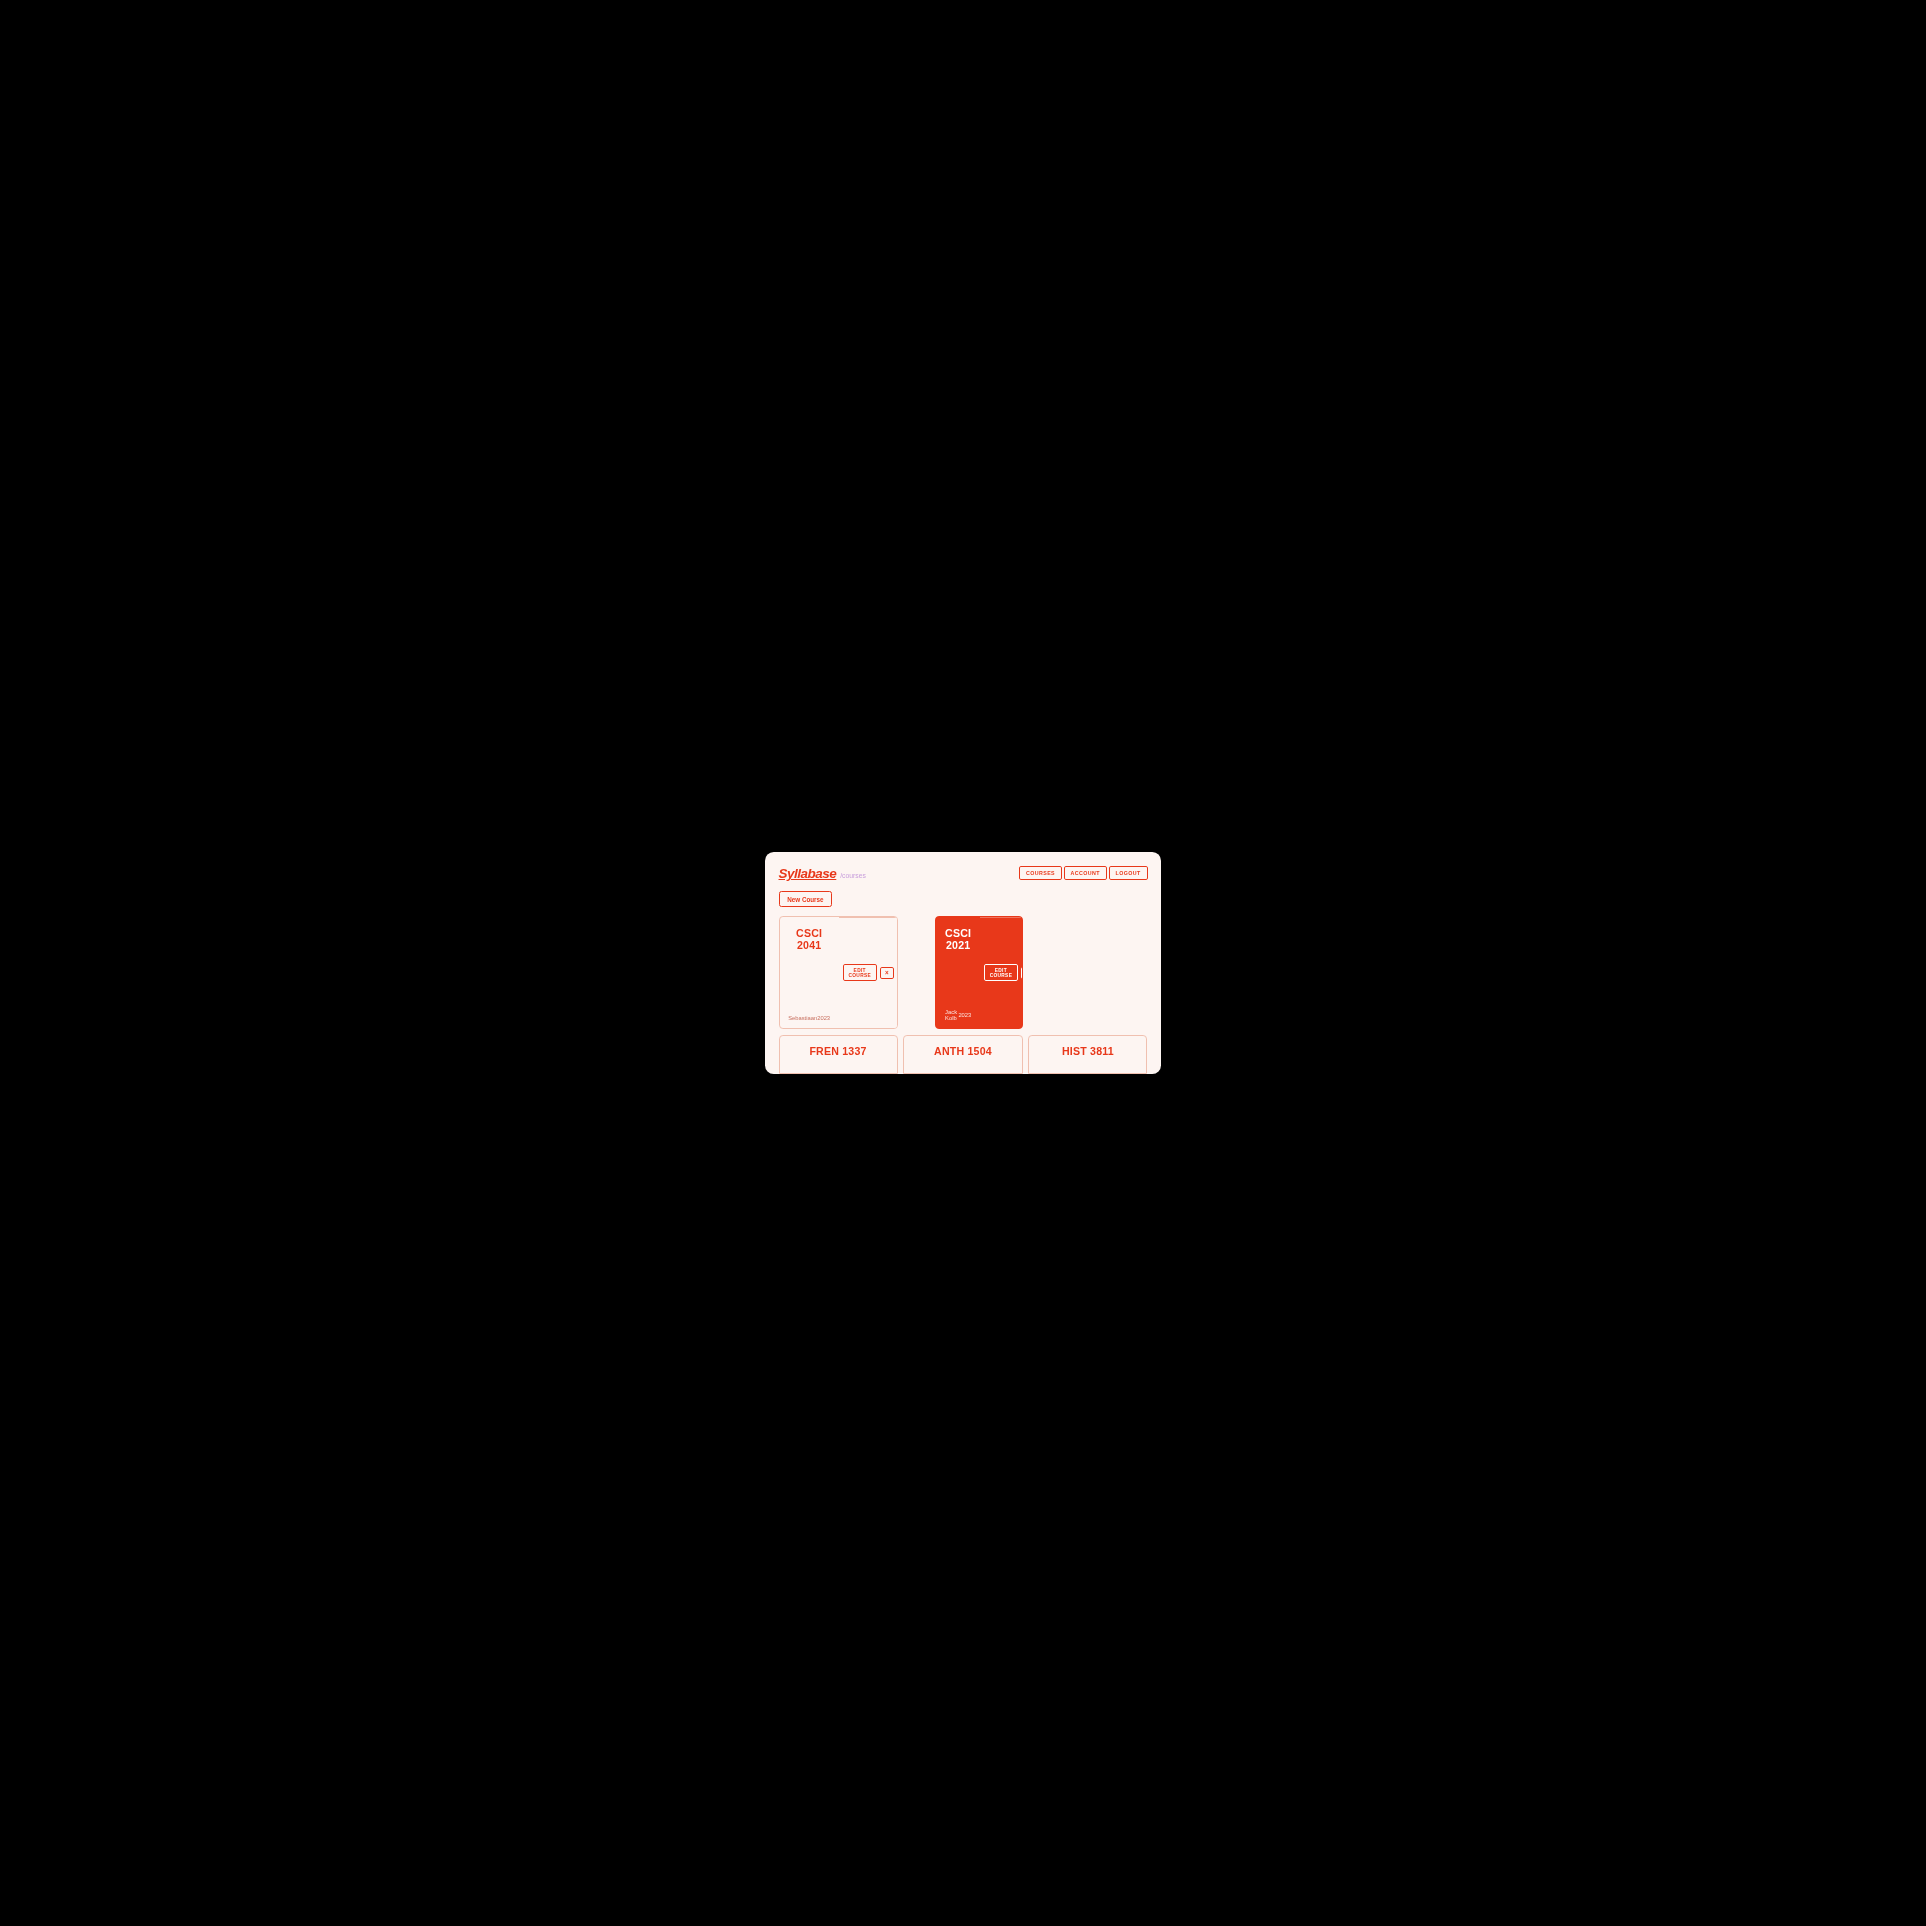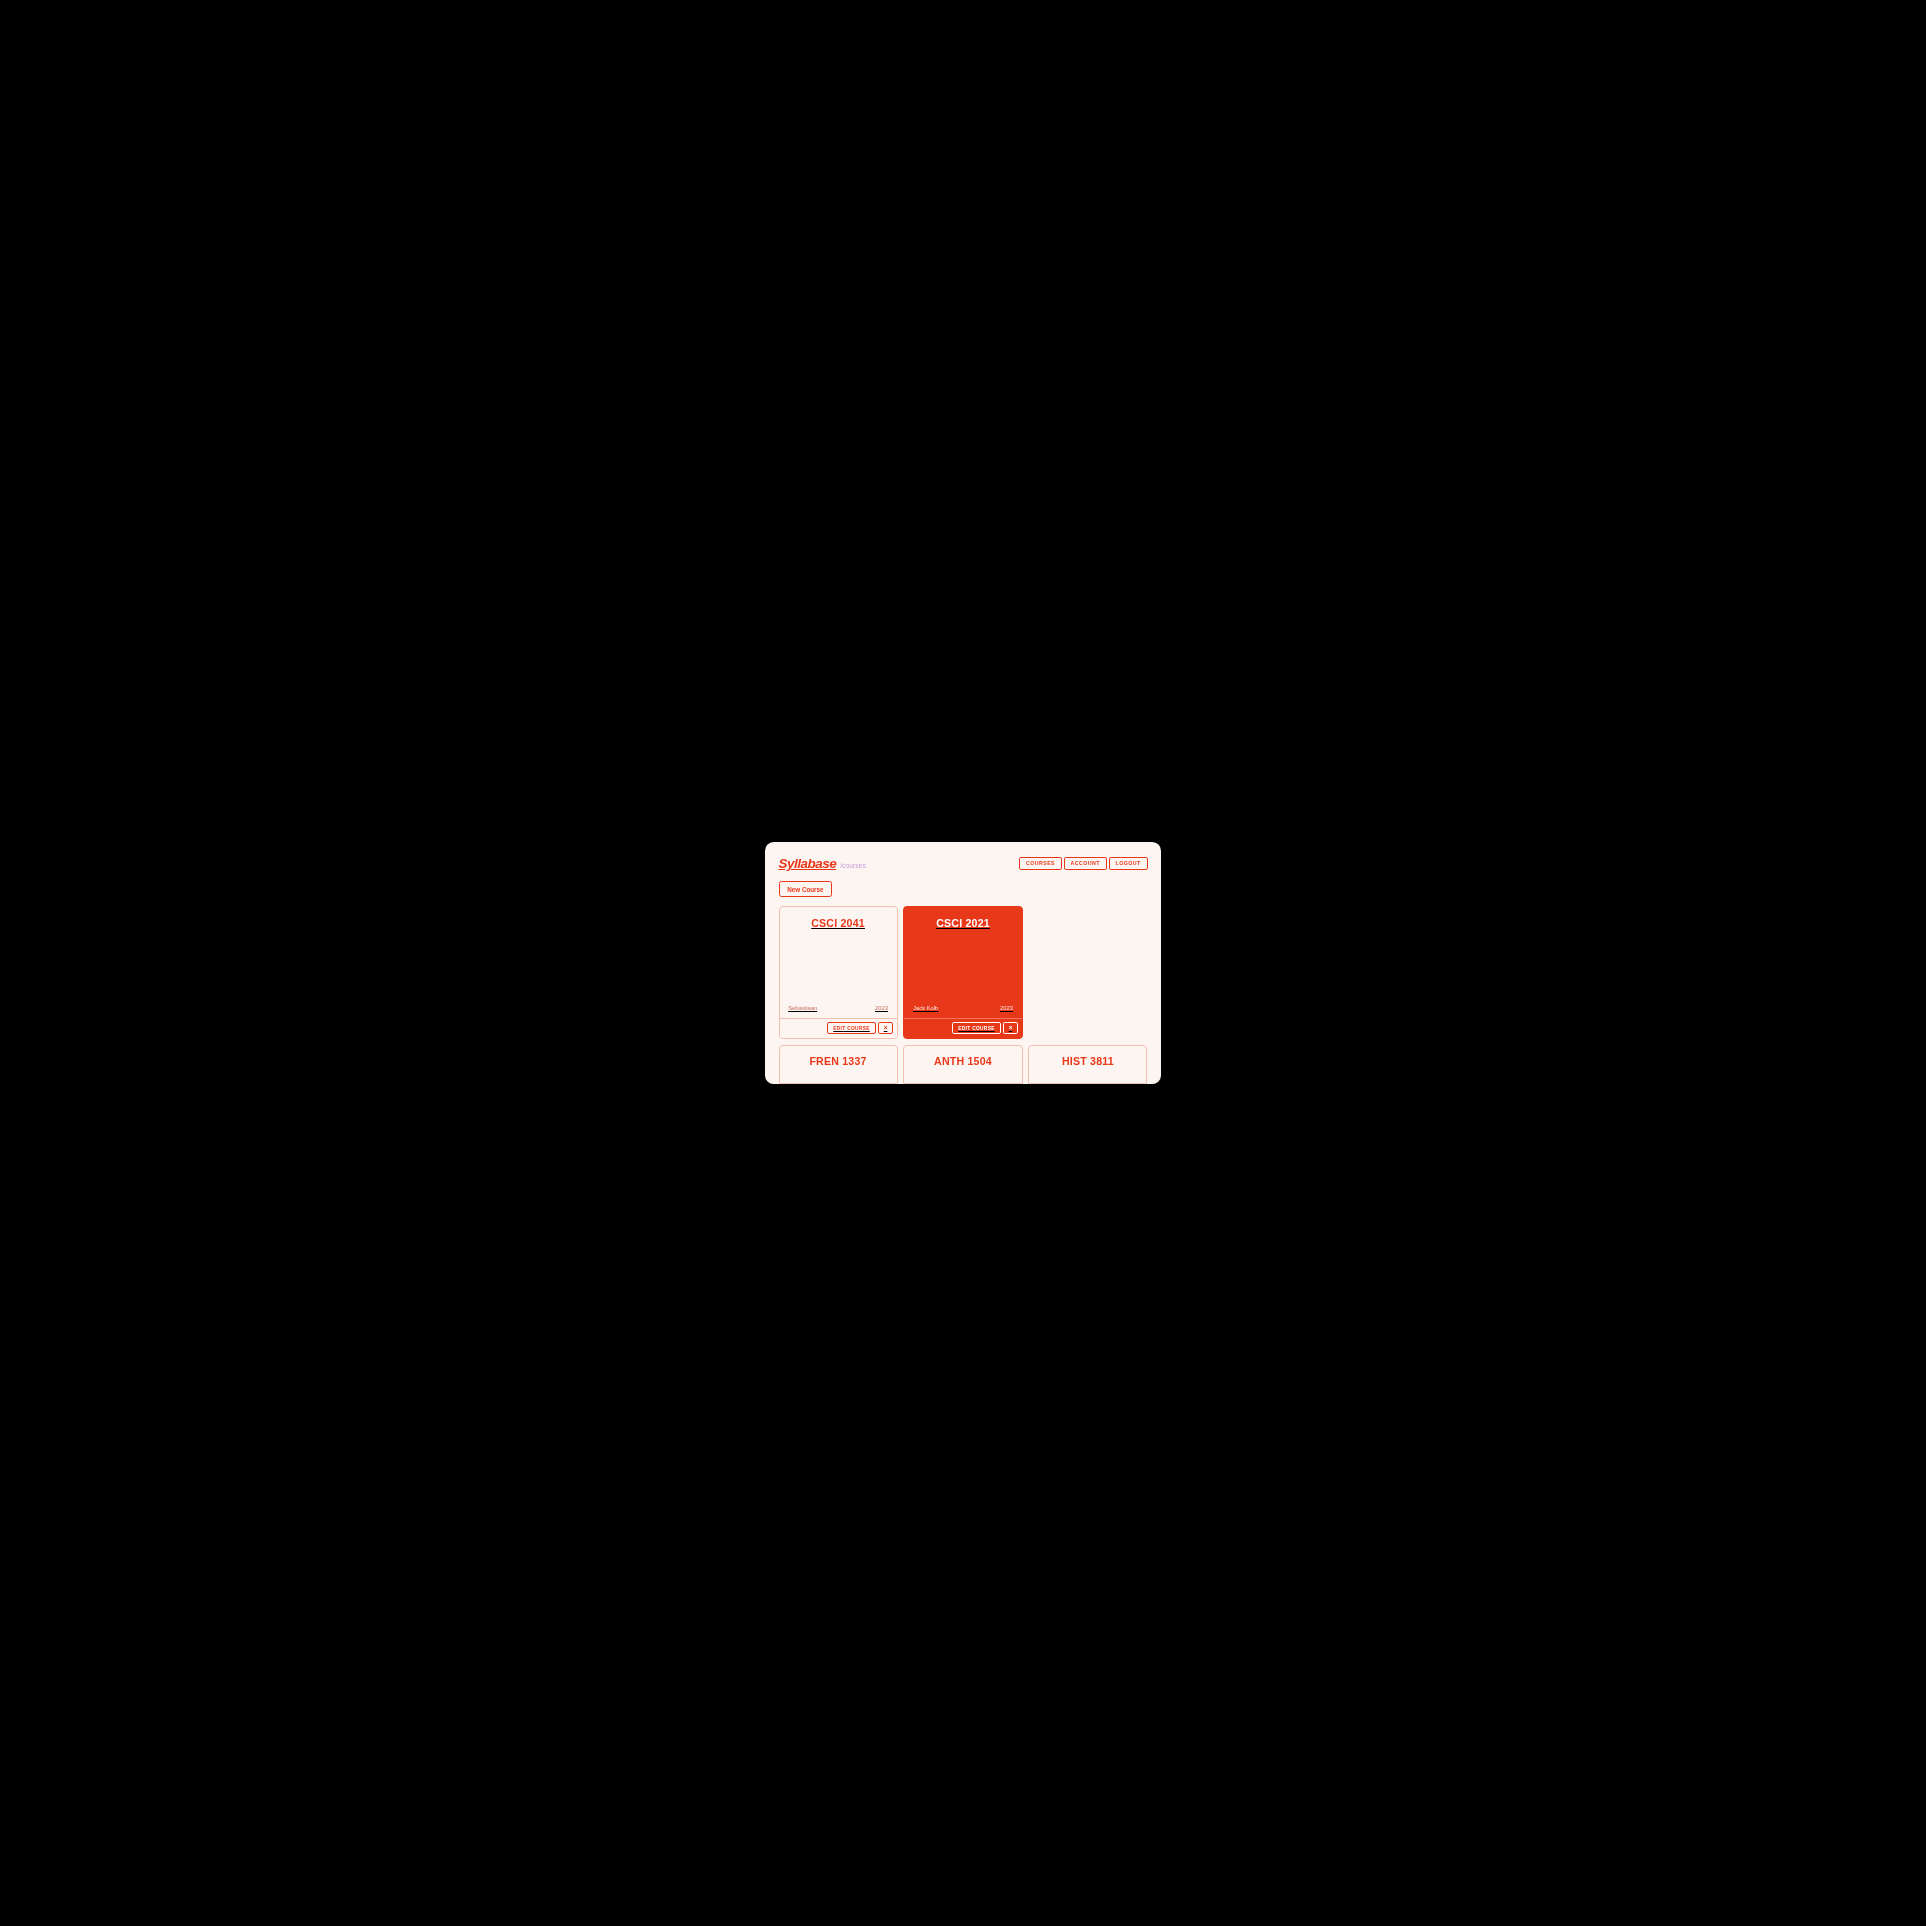--- a/index.html
+++ b/index.html
@@ -89,27 +89,27 @@
       gap: 5.8px;
     }
 
     
     .course-card {
       border: 0.7px solid #f0c0b0;
       border-radius: 3.9px;
       background: #fdf5f2;
       overflow: hidden;
       display: flex;
-      flex-direction: column;
-      text-decoration: underline;
+      flex-direction: row;
     }
 
     .course-card.active {
       background: #e8381a;
       border-color: #e8381a;
+      margin-left: 32px;
     }
 
     .card-inner {
       flex: 1;
       padding: 9.7px 8.7px 6.8px 8.7px;
       display: flex;
       flex-direction: column;
       justify-content: space-between;
       min-height: 111px;
     }

